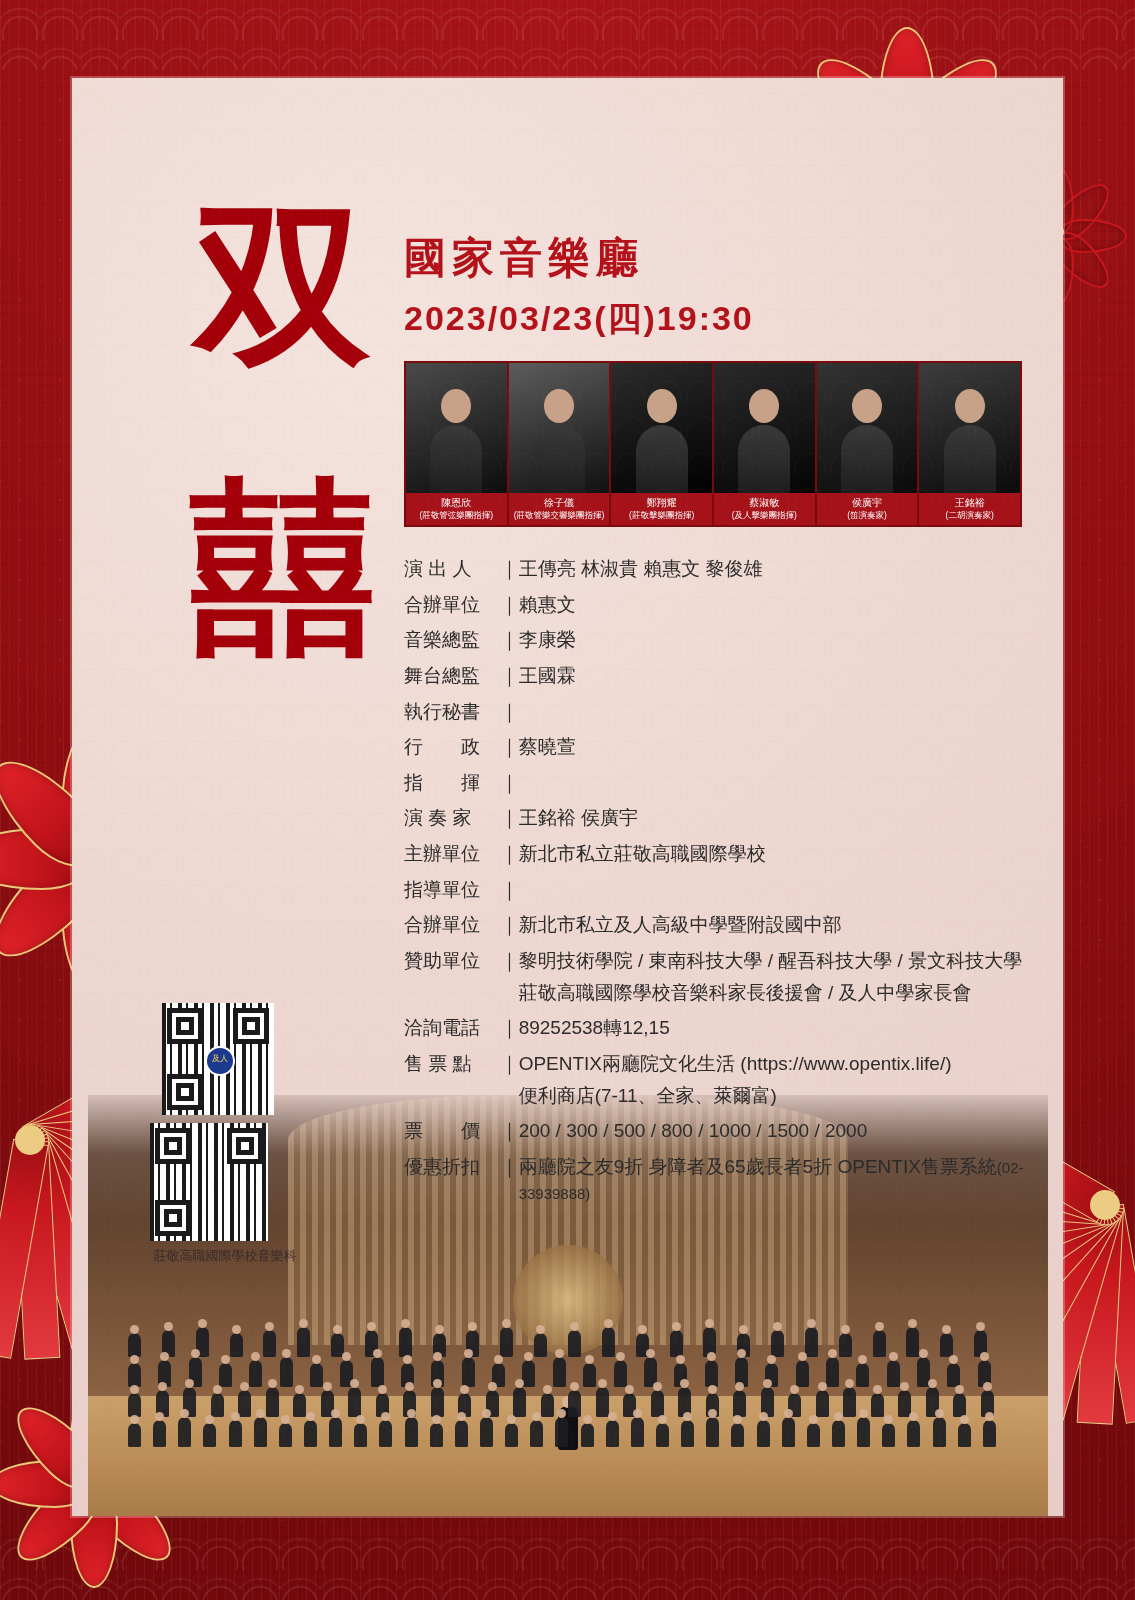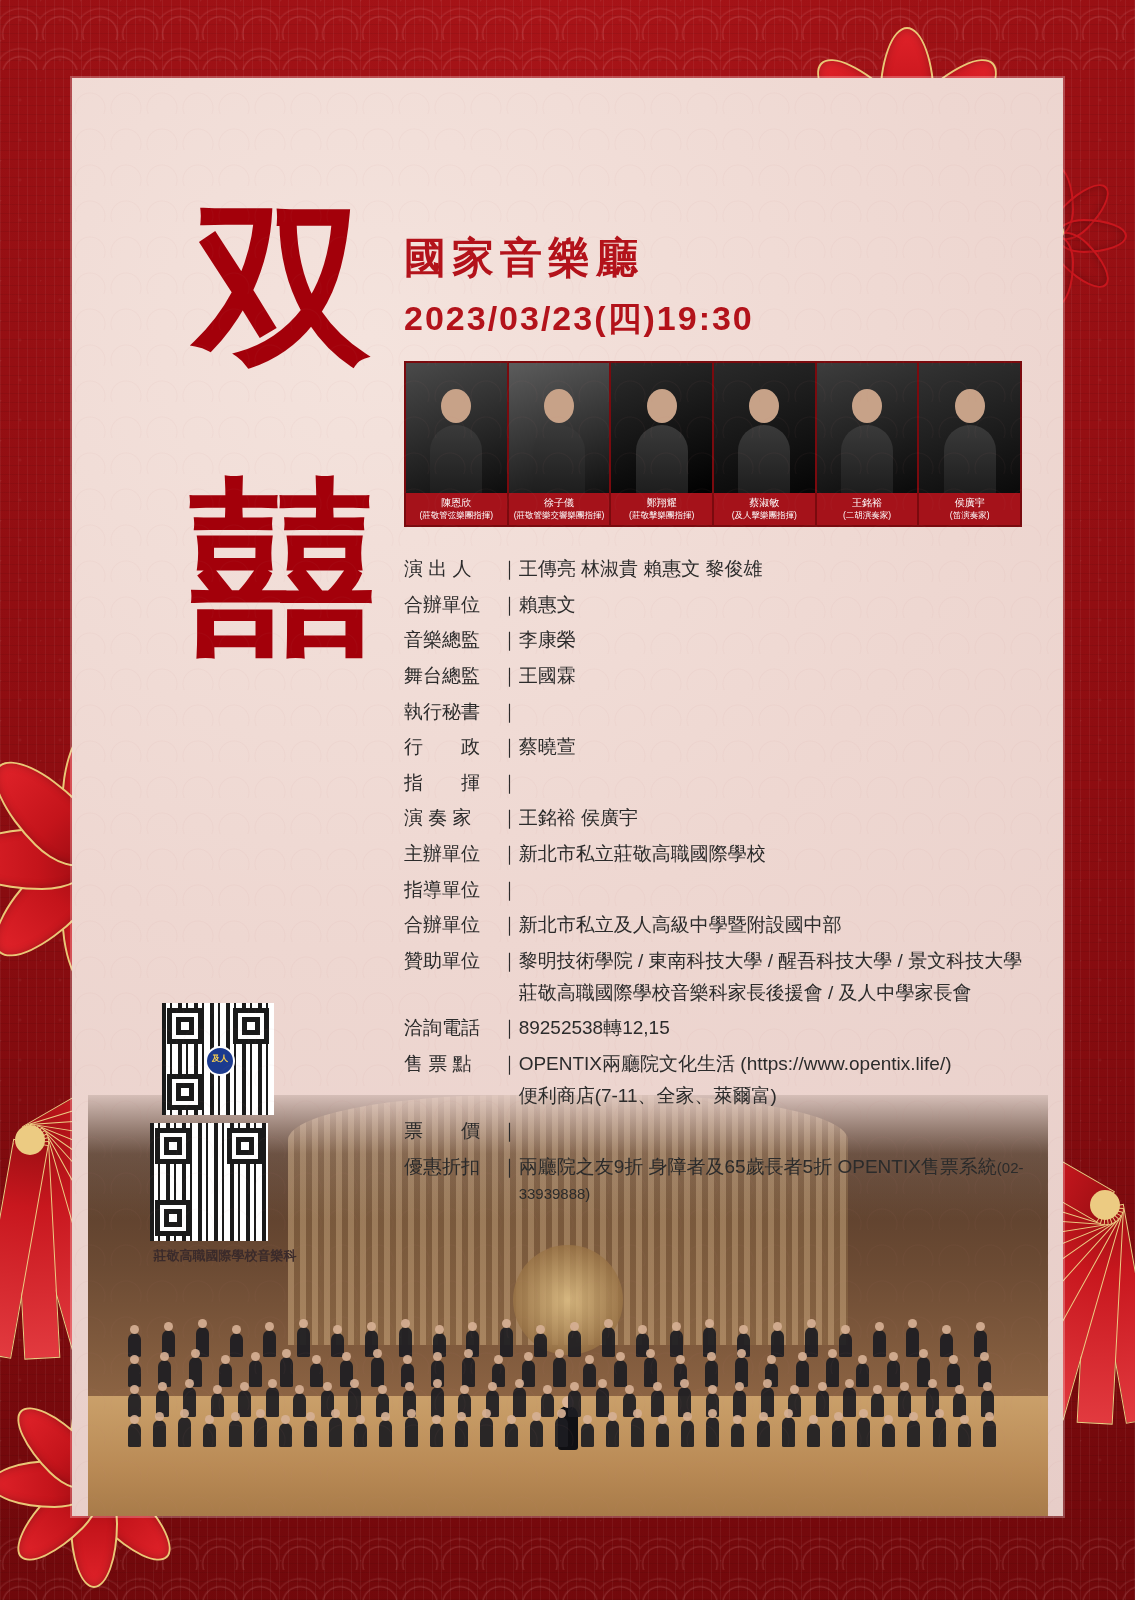--- a/index.html
+++ b/index.html
@@ -265,21 +265,20 @@
     margin-top: 6px;
   }
   .credit-value .small {
     font-size: 15px;
   }
 
   
   .qr-block {
     position: absolute;
     text-align: center;
-    font-weight: bold;
   }
   .qr {
     width: 112px;
     height: 112px;
     background-color: #ffffff;
     background-image:
       repeating-linear-gradient(90deg, #1a1a1a 0 4px, #ffffff 4px 8px, #1a1a1a 8px 10px, #ffffff 10px 16px),
       repeating-linear-gradient(0deg, rgba(26,26,26,0.92) 0 4px, rgba(255,255,255,0) 4px 9px, rgba(26,26,26,0.9) 9px 12px, rgba(255,255,255,0) 12px 18px);
     position: relative;
   }
@@ -660,37 +659,37 @@
         <div class="photo-img bg4">
           <div class="figure"></div>
             <div class="head"></div>
         </div>
         <div class="photo-cap">
           <span class="nm">蔡淑敏</span>
           <span class="rl">(及人擊樂團指揮)</span>
         </div>
       </div>
       <div class="photo-cell">
+        <div class="photo-img bg5">
+          <div class="figure"></div>
+            <div class="head"></div>
+        </div>
+        <div class="photo-cap">
+          <span class="nm">侯廣宇</span>
+          <span class="rl">(笛演奏家)</span>
+        </div>
+      </div>
+      <div class="photo-cell">
         <div class="photo-img bg6">
           <div class="figure"></div>
             <div class="head"></div>
         </div>
         <div class="photo-cap">
           <span class="nm">王銘裕</span>
           <span class="rl">(二胡演奏家)</span>
-        </div>
-      </div>
-      <div class="photo-cell">
-        <div class="photo-img bg5">
-          <div class="figure"></div>
-            <div class="head"></div>
-        </div>
-        <div class="photo-cap">
-          <span class="nm">侯廣宇</span>
-          <span class="rl">(笛演奏家)</span>
         </div>
       </div>
     </div>
 
     <div class="credits">
       <div class="credit-row">
         <span class="credit-label">演 出 人</span>
         <span class="credit-sep">｜</span>
         <span class="credit-value">王傳亮 林淑貴 賴惠文 黎俊雄</span>
       </div>
@@ -758,20 +757,21 @@
         <span class="credit-label">售 票 點</span>
         <span class="credit-sep">｜</span>
         <span class="credit-value">
           <span>OPENTIX兩廳院文化生活 (https://www.opentix.life/)</span>
           <span class="sub">便利商店(7-11、全家、萊爾富)</span>
         </span>
       </div>
       <div class="credit-row">
         <span class="credit-label">票　　價</span>
         <span class="credit-sep">｜</span>
+        <span class="credit-value">200 / 300 / 500 / 800 / 1000 / 1500 / 2000</span>
       </div>
       <div class="credit-row">
         <span class="credit-label">優惠折扣</span>
         <span class="credit-sep">｜</span>
         <span class="credit-value">
           <span>兩廳院之友9折 身障者及65歲長者5折 OPENTIX售票系統</span><span class="small">(02-33939888)</span>
         </span>
       </div>
     </div>
 

